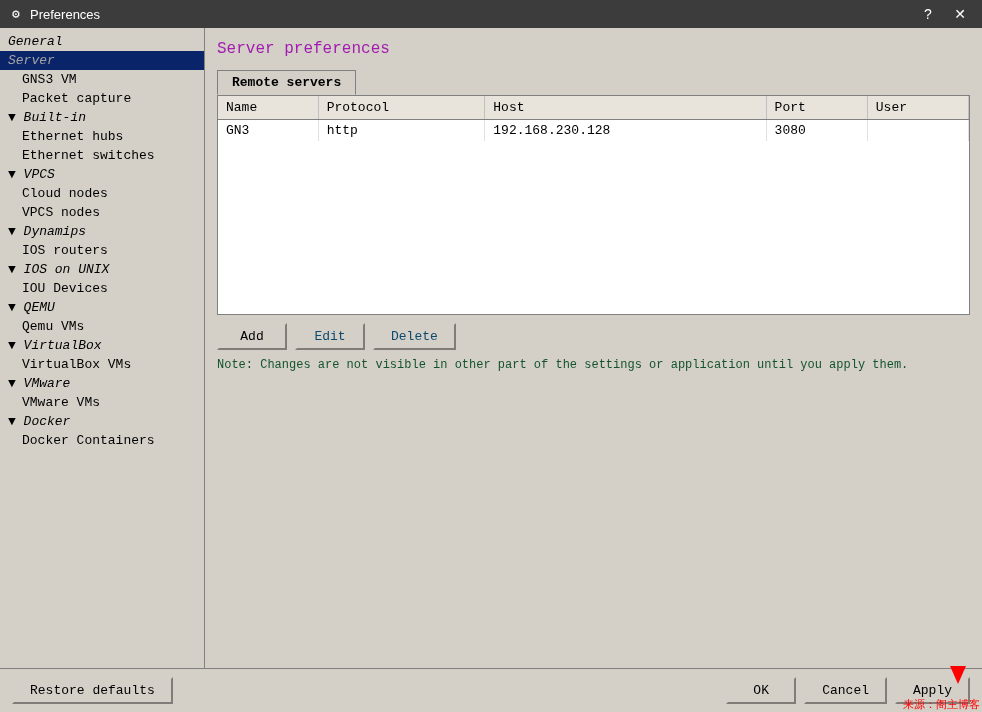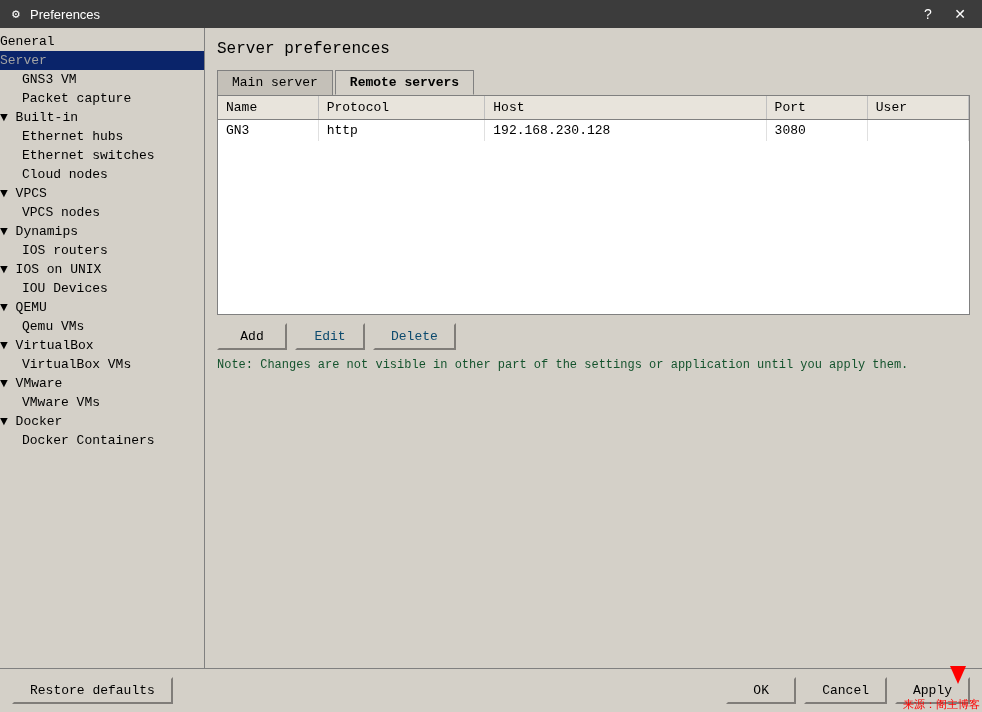--- a/index.html
+++ b/index.html
@@ -85,37 +85,38 @@
       font-size: 13px;
     }
     .sidebar-item.selected {
       background: #0a246a;
       color: #a3a3a3;
     }
     .sidebar-item.indent1 {
       padding-left: 22px;
     }
     .sidebar-item.group-header {
-      padding-left: 0;
+      padding-left: 8px;
+      font-style: italic;
     }
 
     
     .right-panel {
       flex: 1;
       display: flex;
       flex-direction: column;
       padding: 12px;
       background: #d4d0c8;
     }
 
     .panel-title {
       font-size: 16px;
       font-family: 'Courier New', Courier, monospace;
       margin-bottom: 12px;
-      color: #000000;
+      color: #a21caf;
     }
 
     
     .tabs-container {
       display: flex;
       margin-bottom: 0;
     }
     .tab {
       padding: 4px 14px;
       border: 1px solid #808080;
@@ -248,42 +249,41 @@
   <div class="content-area">
 
     <div class="sidebar" id="sidebar-container">
     <div class="sidebar-item group-header">General</div>
         <div class="sidebar-item group-header selected">Server</div>
         <div class="sidebar-item indent1">GNS3 VM</div>
         <div class="sidebar-item indent1">Packet capture</div>
         <div class="sidebar-item group-header">▼ Built-in</div>
         <div class="sidebar-item indent1">Ethernet hubs</div>
         <div class="sidebar-item indent1">Ethernet switches</div>
+        <div class="sidebar-item group-header">▼ VPCS</div>
         <div class="sidebar-item indent1">Cloud nodes</div>
-        <div class="sidebar-item group-header">▼ VPCS</div>
         <div class="sidebar-item indent1">VPCS nodes</div>
         <div class="sidebar-item group-header">▼ Dynamips</div>
         <div class="sidebar-item indent1">IOS routers</div>
         <div class="sidebar-item group-header">▼ IOS on UNIX</div>
         <div class="sidebar-item indent1">IOU Devices</div>
         <div class="sidebar-item group-header">▼ QEMU</div>
         <div class="sidebar-item indent1">Qemu VMs</div>
         <div class="sidebar-item group-header">▼ VirtualBox</div>
         <div class="sidebar-item indent1">VirtualBox VMs</div>
         <div class="sidebar-item group-header">▼ VMware</div>
         <div class="sidebar-item indent1">VMware VMs</div>
         <div class="sidebar-item group-header">▼ Docker</div>
         <div class="sidebar-item indent1">Docker Containers</div>
       </div>
 
     <div class="right-panel">
       <div class="panel-title">Server preferences</div>
 
       <div class="tabs-container" id="tabs-container">
-      <div class="tab">Main server</div>
           <div class="tab active">Remote servers</div>
         </div>
 
       <div class="table-container">
         <table class="server-table">
           <thead id="table-head">
           <tr>
                 <th>Name</th>
                 <th>Protocol</th>
                 <th>Host</th>

